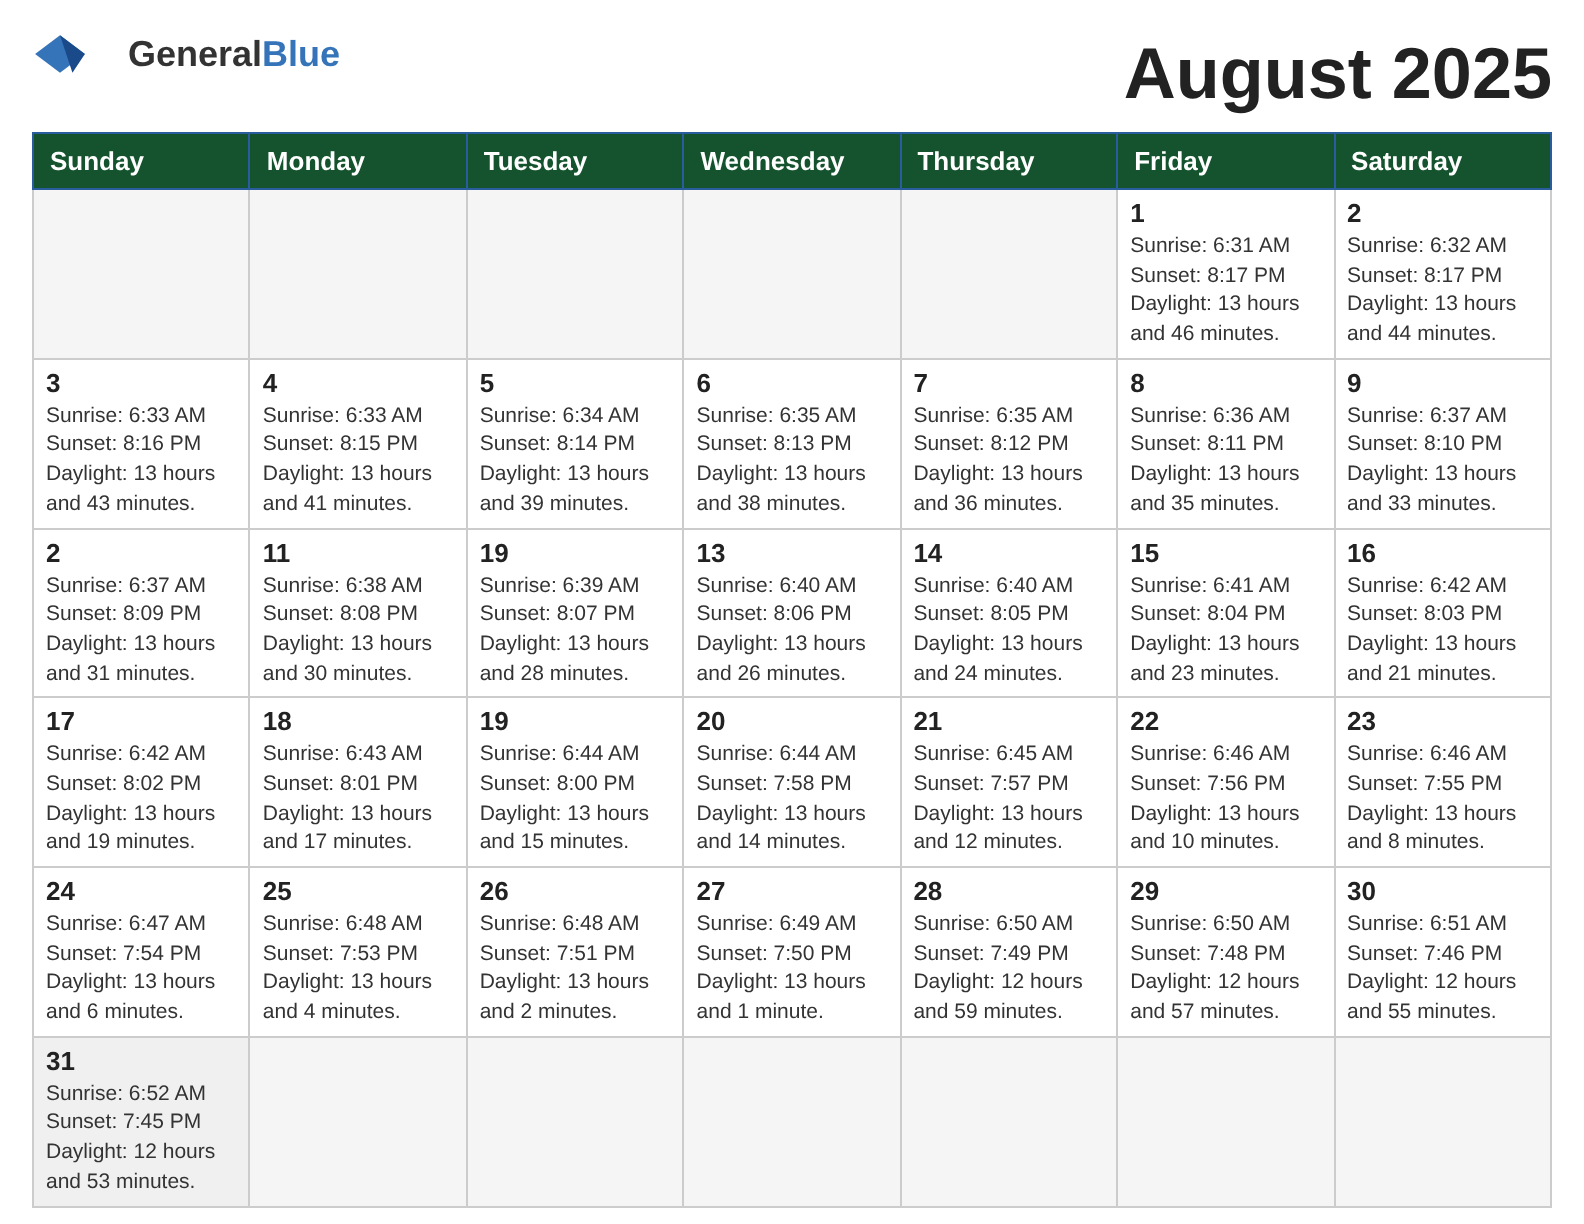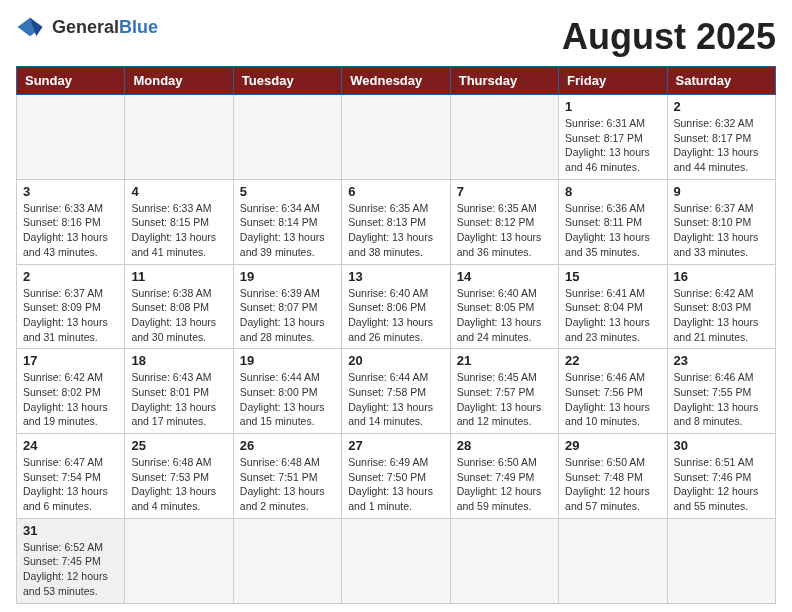--- a/index.html
+++ b/index.html
@@ -12,21 +12,21 @@
     }
     .header-section {
       display: flex;
       justify-content: space-between;
       align-items: flex-start;
       margin-bottom: 8px;
     }
     .logo-area {
       display: flex;
       align-items: center;
-      gap: 8px;
+      gap: 20px;
     }
     .logo-text {
       font-size: 18px;
       color: #333;
       font-weight: normal;
     }
     .logo-text span {
       font-weight: bold;
     }
     .logo-blue-shape {
@@ -45,21 +45,21 @@
     .location-title {
       font-size: 14px;
       color: #444;
     }
     .calendar-table {
       width: 100%;
       border-collapse: collapse;
       border: 1px solid #ccc;
     }
     .calendar-table th {
-      background-color: #7f1d1d;
+      background-color: #14532d;
       color: #fff;
       text-align: left;
       padding: 6px 8px;
       font-size: 13px;
       font-weight: bold;
       border: 1px solid #2a5d9e;
     }
     .calendar-table td {
       border: 1px solid #ccc;
       vertical-align: top;

